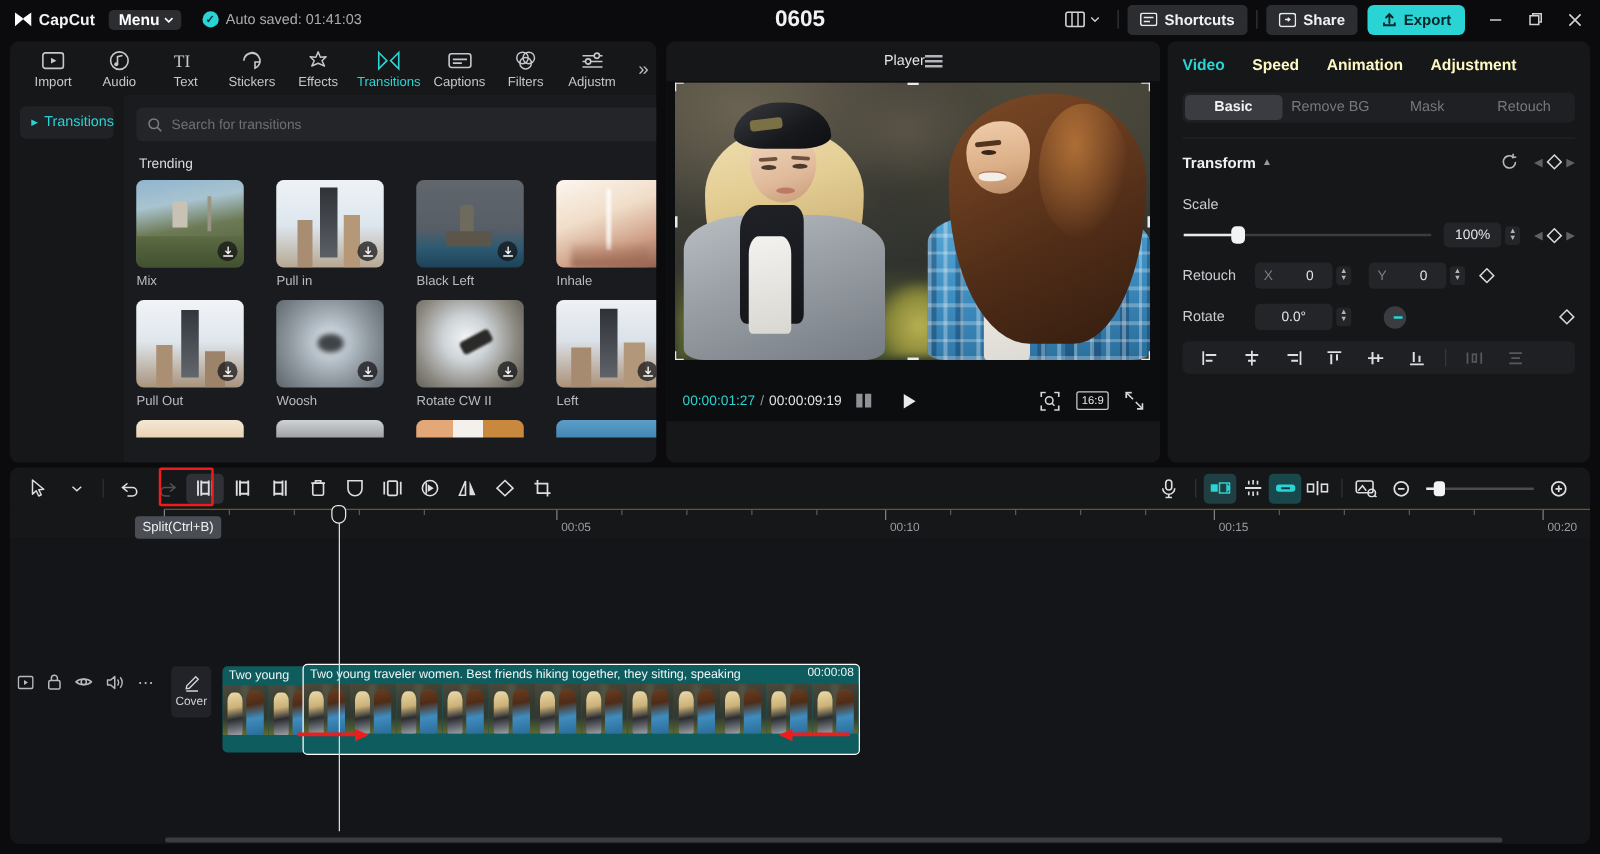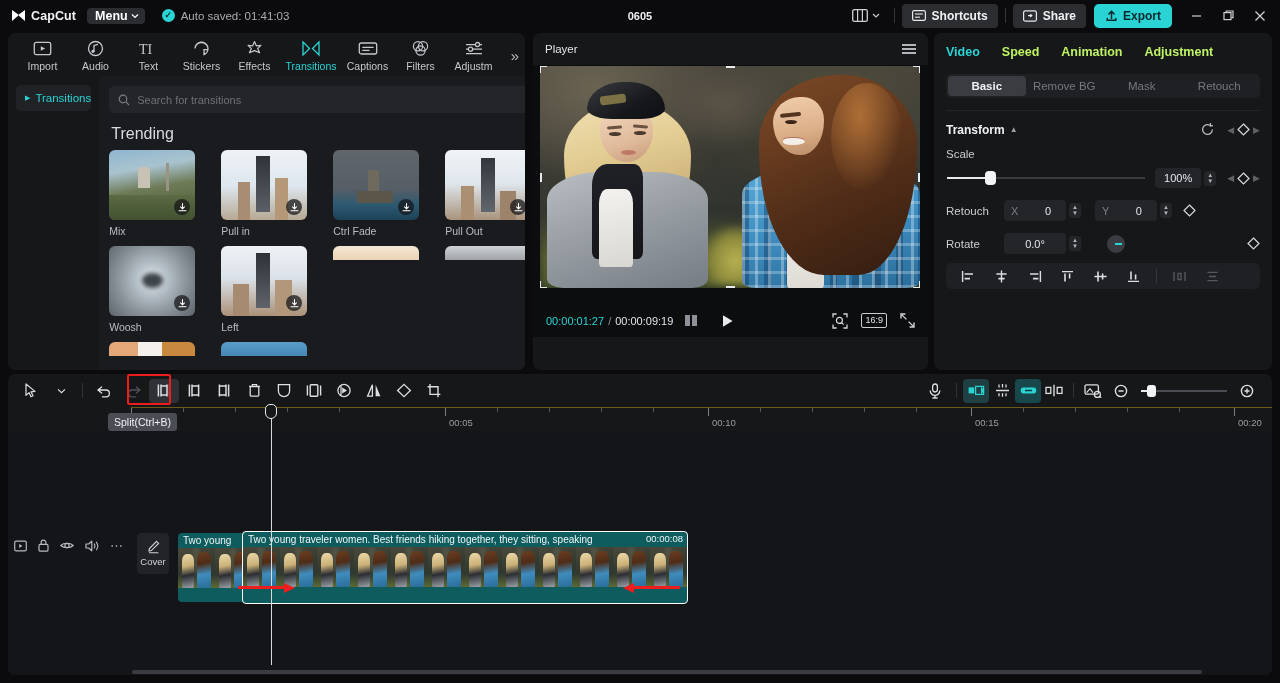--- a/index.html
+++ b/index.html
@@ -29,21 +29,21 @@
   .autosave { margin-left: 17px; display: flex; align-items: center; gap: 6px; }
   .check-circle {
     width: 13px; height: 13px; border-radius: 50%; background: #2ad4d4;
     display: flex; align-items: center; justify-content: center;
     font-size: 9px; color: #0b2b2b; font-weight: bold; line-height: 1;
   }
   .autosave-text { font-size: 11.5px; color: #a9acb2; }
   .title-center {
     position: absolute; left: 0; right: 0; top: 0; height: 31px;
     display: flex; align-items: center; justify-content: center;
-    font-size: 11px; font-weight: bold; color: #f0f1f3; pointer-events: none;
+    font-size: 18px; font-weight: bold; color: #f0f1f3; pointer-events: none;
   }
   .title-right {
     position: absolute; right: 0; top: 0; height: 31px;
     display: flex; align-items: center; gap: 0px; padding-right: 4px;
   }
   .layout-btn { display: flex; align-items: center; gap: 4px; padding: 4px 7px; cursor: pointer; }
   .vsep { width: 1px; height: 15px; background: #34363b; margin: 0 7px; }
   .pill-btn {
     height: 24px; padding: 0 10px; border-radius: 4px; background: #2b2d31;
     display: flex; align-items: center; gap: 6px; cursor: pointer;
@@ -89,21 +89,21 @@
   .contentcol { flex: 1; background: #1a1b1f; padding: 10px 12px 0 10px; position: relative; }
   .searchbox {
     height: 27px; background: #242529; border-radius: 5px; display: flex;
     align-items: center; gap: 7px; padding: 0 9px; cursor: text;
   }
   .searchbox input {
     background: transparent; border: none; outline: none; color: #d6d8db;
     font-size: 11px; font-family: "Liberation Sans", sans-serif; width: 100%;
   }
   .searchbox input::placeholder { color: #6d7076; }
-  .sec-title { font-size: 16px; color: #d9dbdf; margin: 12px 0 7px 2px; }
+  .sec-title { font-size: 11px; color: #d9dbdf; margin: 12px 0 7px 2px; }
   .grid {
     display: grid; grid-template-columns: repeat(4, 86px); gap: 9px 26px;
   }
   .cell { width: 86px; cursor: pointer; }
   .thumb {
     width: 86px; height: 70px; border-radius: 6px; position: relative; overflow: hidden;
     background: #2a2c30;
   }
   .dl {
     position: absolute; right: 5px; bottom: 5px; width: 16px; height: 16px;
@@ -112,21 +112,21 @@
   }
   .cname { font-size: 10.5px; color: #b9bcc1; margin-top: 5px; white-space: nowrap;
     overflow: hidden; text-overflow: ellipsis; }
 
   
   .player {
     position: absolute; left: 533px; top: 33px; width: 395px; height: 337px;
     background: #161719; border-radius: 7px; overflow: hidden;
   }
   .player-head {
-    height: 32px; display: flex; align-items: center; justify-content: space-between;
+    height: 32px; display: flex; align-items: center; justify-content: center;
     padding: 0 12px 0 12px; font-size: 11.5px; color: #e3e5e8;
   }
   .hamburger { display: flex; flex-direction: column; gap: 2.5px; cursor: pointer; }
   .hamburger i { display: block; width: 14px; height: 1.6px; background: #b2b5ba; }
   .stage { position: relative; width: 395px; height: 272px; background: #0c0d0f; }
   .video-frame {
     position: absolute; left: 7px; top: 1px; width: 380px; height: 222px;
     overflow: hidden; background: #111;
   }
   .vf-inner { position: absolute; inset: 0; }
@@ -272,21 +272,21 @@
     border: 1.3px solid #c9ccd1; border-radius: 2px; padding: 0 3px; font-size: 9px;
     color: #e1e3e6; line-height: 13px; cursor: pointer;
   }
 
   
   .rightpanel {
     position: absolute; left: 934px; top: 33px; width: 338px; height: 337px;
     background: #161719; border-radius: 7px; overflow: hidden;
   }
   .rtabs { height: 38px; display: flex; align-items: center; gap: 22px; padding-left: 12px; }
-  .rtab { font-size: 12.5px; font-weight: bold; color: #bef264; cursor: pointer; }
+  .rtab { font-size: 12.5px; font-weight: bold; color: #fef9c3; cursor: pointer; }
   .rtab.active { color: #2ad4d4; }
   .segment {
     margin: 3px 12px 0 12px; height: 24px; background: #1f2024; border-radius: 5px;
     display: flex; align-items: center; padding: 2px;
   }
   .seg {
     flex: 1; height: 20px; border-radius: 4px; display: flex; align-items: center;
     justify-content: center; font-size: 11.5px; color: #75787e; cursor: pointer;
   }
   .seg.active { background: #3a3c42; color: #f0f1f3; font-weight: bold; }
@@ -294,21 +294,21 @@
   .sect-head {
     display: flex; align-items: center; padding: 11px 12px 0 12px;
   }
   .sect-title { font-size: 12px; font-weight: bold; color: #eef0f2; }
   .caret { margin-left: 5px; font-size: 8px; color: #9a9da3; cursor: pointer; }
   .sect-tools { margin-left: auto; display: flex; align-items: center; gap: 12px; }
   .kf { display: flex; align-items: center; gap: 3px; color: #b6b9be; cursor: pointer; }
   .kf .ar { font-size: 9px; color: #5e6166; }
   .row { display: flex; align-items: center; padding: 0 12px; }
   .lbl { font-size: 11.5px; color: #c9ccd1; }
-  .scale-row { margin-top: 11px; }
+  .scale-row { margin-top: 21px; }
   .slider-wrap { position: relative; width: 198px; height: 14px; margin-left: 1px; cursor: pointer; }
   .slider-track {
     position: absolute; top: 6px; left: 0; width: 198px; height: 2px; background: #3a3c42;
   }
   .slider-fill { position: absolute; top: 6px; left: 0; width: 44px; height: 2px; background: #e8eaec; }
   .slider-knob {
     position: absolute; top: 0; left: 38px; width: 11px; height: 14px; border-radius: 4px;
     background: #f2f3f5;
   }
   .numbox {
@@ -715,23 +715,30 @@
           <div class="cell">
             <div class="thumb" style="background:linear-gradient(180deg,#60666c 0%,#585e66 55%,#2d5a72 78%,#1d4257 100%)">
               <div style="position:absolute;left:40%;top:28%;width:13%;height:44%;background:#6f6a5e;border-radius:2px 2px 0 0"></div>
               <div style="position:absolute;left:28%;top:58%;width:42%;height:18%;background:#5c5549"></div>
               <div class="dl">
                 <svg width="9" height="9" viewBox="0 0 9 9">
                     <path d="M4.5 0.6 L4.5 5.6 M2.6 3.9 L4.5 5.9 L6.4 3.9 M1 7.8 L8 7.8" stroke="#fff" stroke-width="1.1" fill="none" stroke-linecap="round"></path>
                   </svg>
               </div>
             </div>
-            <div class="cname">Ctrl Fade</div>
+            <div class="cname">Black Left</div>
           </div>
 
+          <div class="cell">
+            <div class="thumb" style="background:linear-gradient(160deg,#fdf6ee 0%,#f0ddc9 40%,#cf9f86 72%,#8e5c4c 100%)">
+              <div style="position:absolute;left:46%;top:10%;width:5%;height:70%;background:rgba(255,255,255,.75);filter:blur(1px)"></div>
+              <div style="position:absolute;left:14%;bottom:0;width:72%;height:30%;background:linear-gradient(0deg,#9c6a55,rgba(156,106,85,0));filter:blur(2px)"></div>
+            </div>
+            <div class="cname">Inhale</div>
+          </div>
 
           <div class="cell">
             <div class="thumb" style="background:linear-gradient(180deg,#f1f4f7 0%,#dfe6ec 48%,#a8937c 100%)">
               <div style="position:absolute;left:42%;top:12%;width:16%;height:76%;background:linear-gradient(180deg,#33373d,#62666d)"></div>
               <div style="position:absolute;left:18%;top:52%;width:16%;height:48%;background:#ab8f73"></div>
               <div style="position:absolute;left:64%;top:58%;width:18%;height:42%;background:#9d8369"></div>
               <div class="dl">
                 <svg width="9" height="9" viewBox="0 0 9 9">
                     <path d="M4.5 0.6 L4.5 5.6 M2.6 3.9 L4.5 5.9 L6.4 3.9 M1 7.8 L8 7.8" stroke="#fff" stroke-width="1.1" fill="none" stroke-linecap="round"></path>
                   </svg>
@@ -745,20 +752,31 @@
               <div style="position:absolute;left:38%;top:38%;width:24%;height:22%;background:#3f4449;border-radius:50%;filter:blur(2px)"></div>
               <div class="dl">
                 <svg width="9" height="9" viewBox="0 0 9 9">
                     <path d="M4.5 0.6 L4.5 5.6 M2.6 3.9 L4.5 5.9 L6.4 3.9 M1 7.8 L8 7.8" stroke="#fff" stroke-width="1.1" fill="none" stroke-linecap="round"></path>
                   </svg>
               </div>
             </div>
             <div class="cname">Woosh</div>
           </div>
 
+          <div class="cell">
+            <div class="thumb" style="background:radial-gradient(circle at 46% 44%, #f3f5f7 0%, #cdd3d7 30%, #8d8a82 66%, #56534c 100%)">
+              <div style="position:absolute;left:40%;top:40%;width:30%;height:16%;background:#2b2a28;border-radius:3px;transform:rotate(-28deg);filter:blur(.8px)"></div>
+              <div class="dl">
+                <svg width="9" height="9" viewBox="0 0 9 9">
+                    <path d="M4.5 0.6 L4.5 5.6 M2.6 3.9 L4.5 5.9 L6.4 3.9 M1 7.8 L8 7.8" stroke="#fff" stroke-width="1.1" fill="none" stroke-linecap="round"></path>
+                  </svg>
+              </div>
+            </div>
+            <div class="cname">Rotate CW II</div>
+          </div>
 
           <div class="cell">
             <div class="thumb" style="background:linear-gradient(180deg,#eef1f5 0%,#dbe2e9 46%,#ab9178 100%)">
               <div style="position:absolute;left:40%;top:10%;width:17%;height:78%;background:linear-gradient(180deg,#2e3237,#5f636a)"></div>
               <div style="position:absolute;left:14%;top:54%;width:18%;height:46%;background:#a78b70"></div>
               <div style="position:absolute;left:62%;top:48%;width:20%;height:52%;background:#b3977b"></div>
               <div class="dl">
                 <svg width="9" height="9" viewBox="0 0 9 9">
                     <path d="M4.5 0.6 L4.5 5.6 M2.6 3.9 L4.5 5.9 L6.4 3.9 M1 7.8 L8 7.8" stroke="#fff" stroke-width="1.1" fill="none" stroke-linecap="round"></path>
                   </svg>

